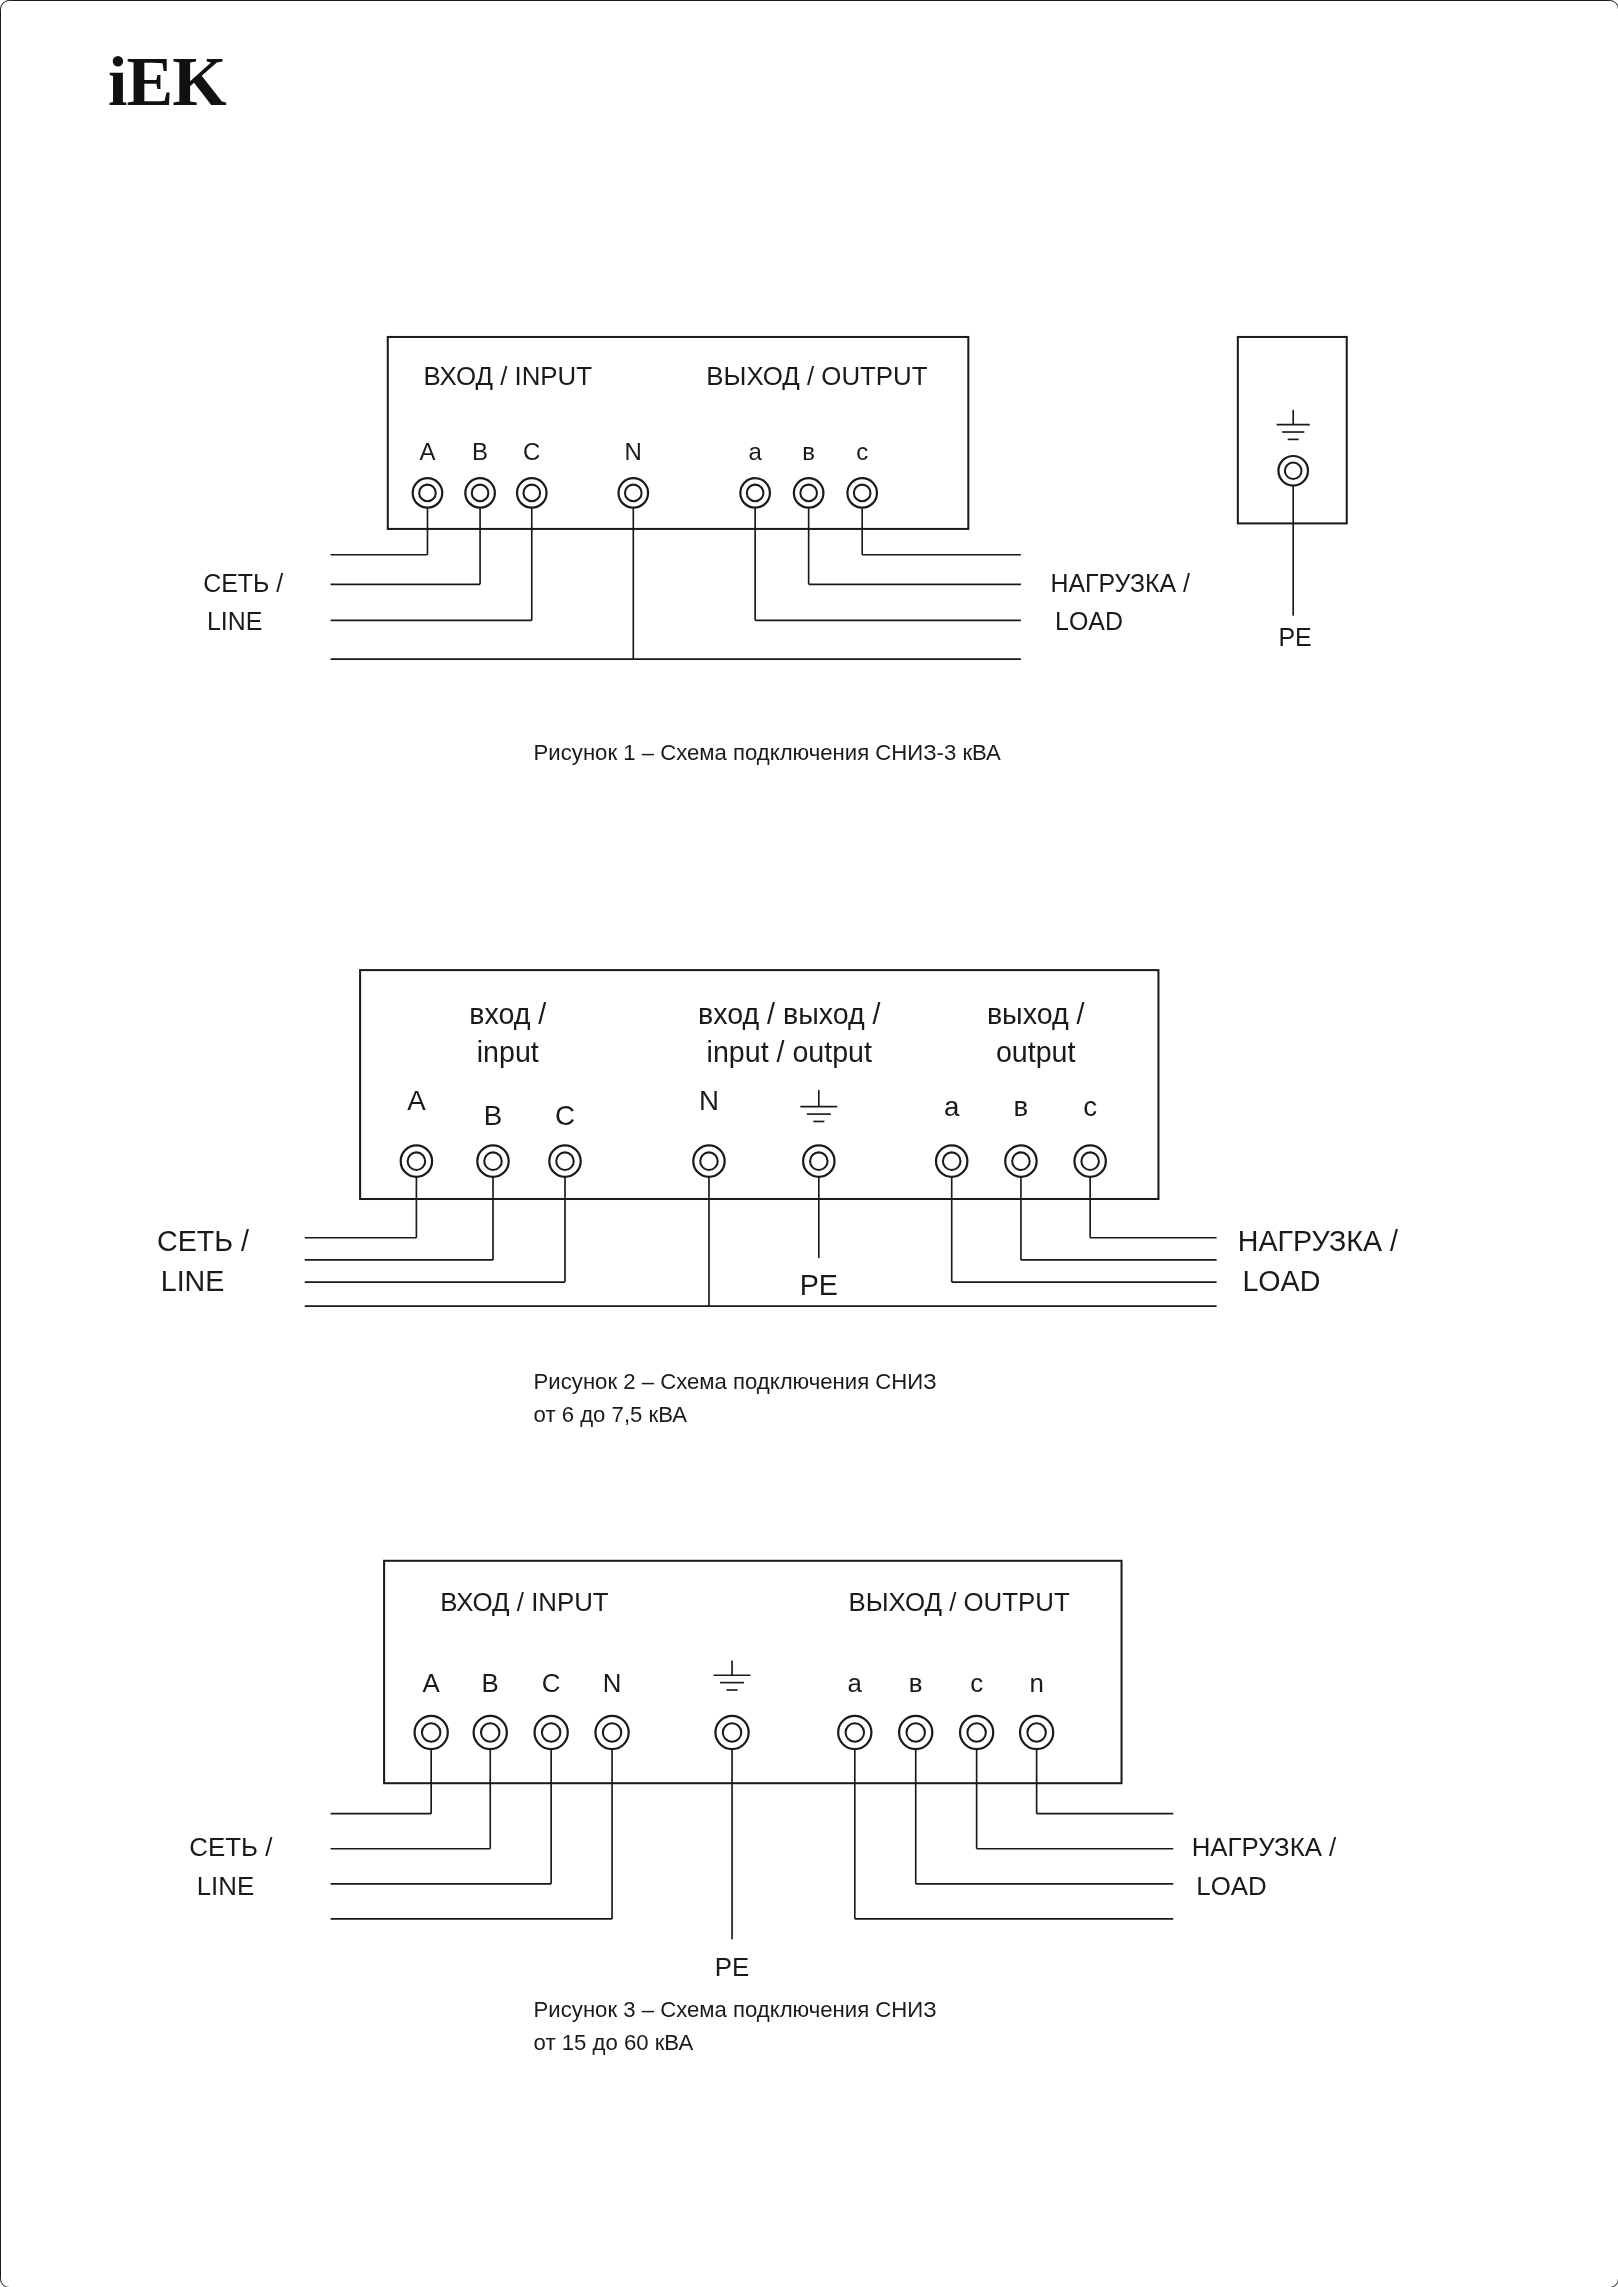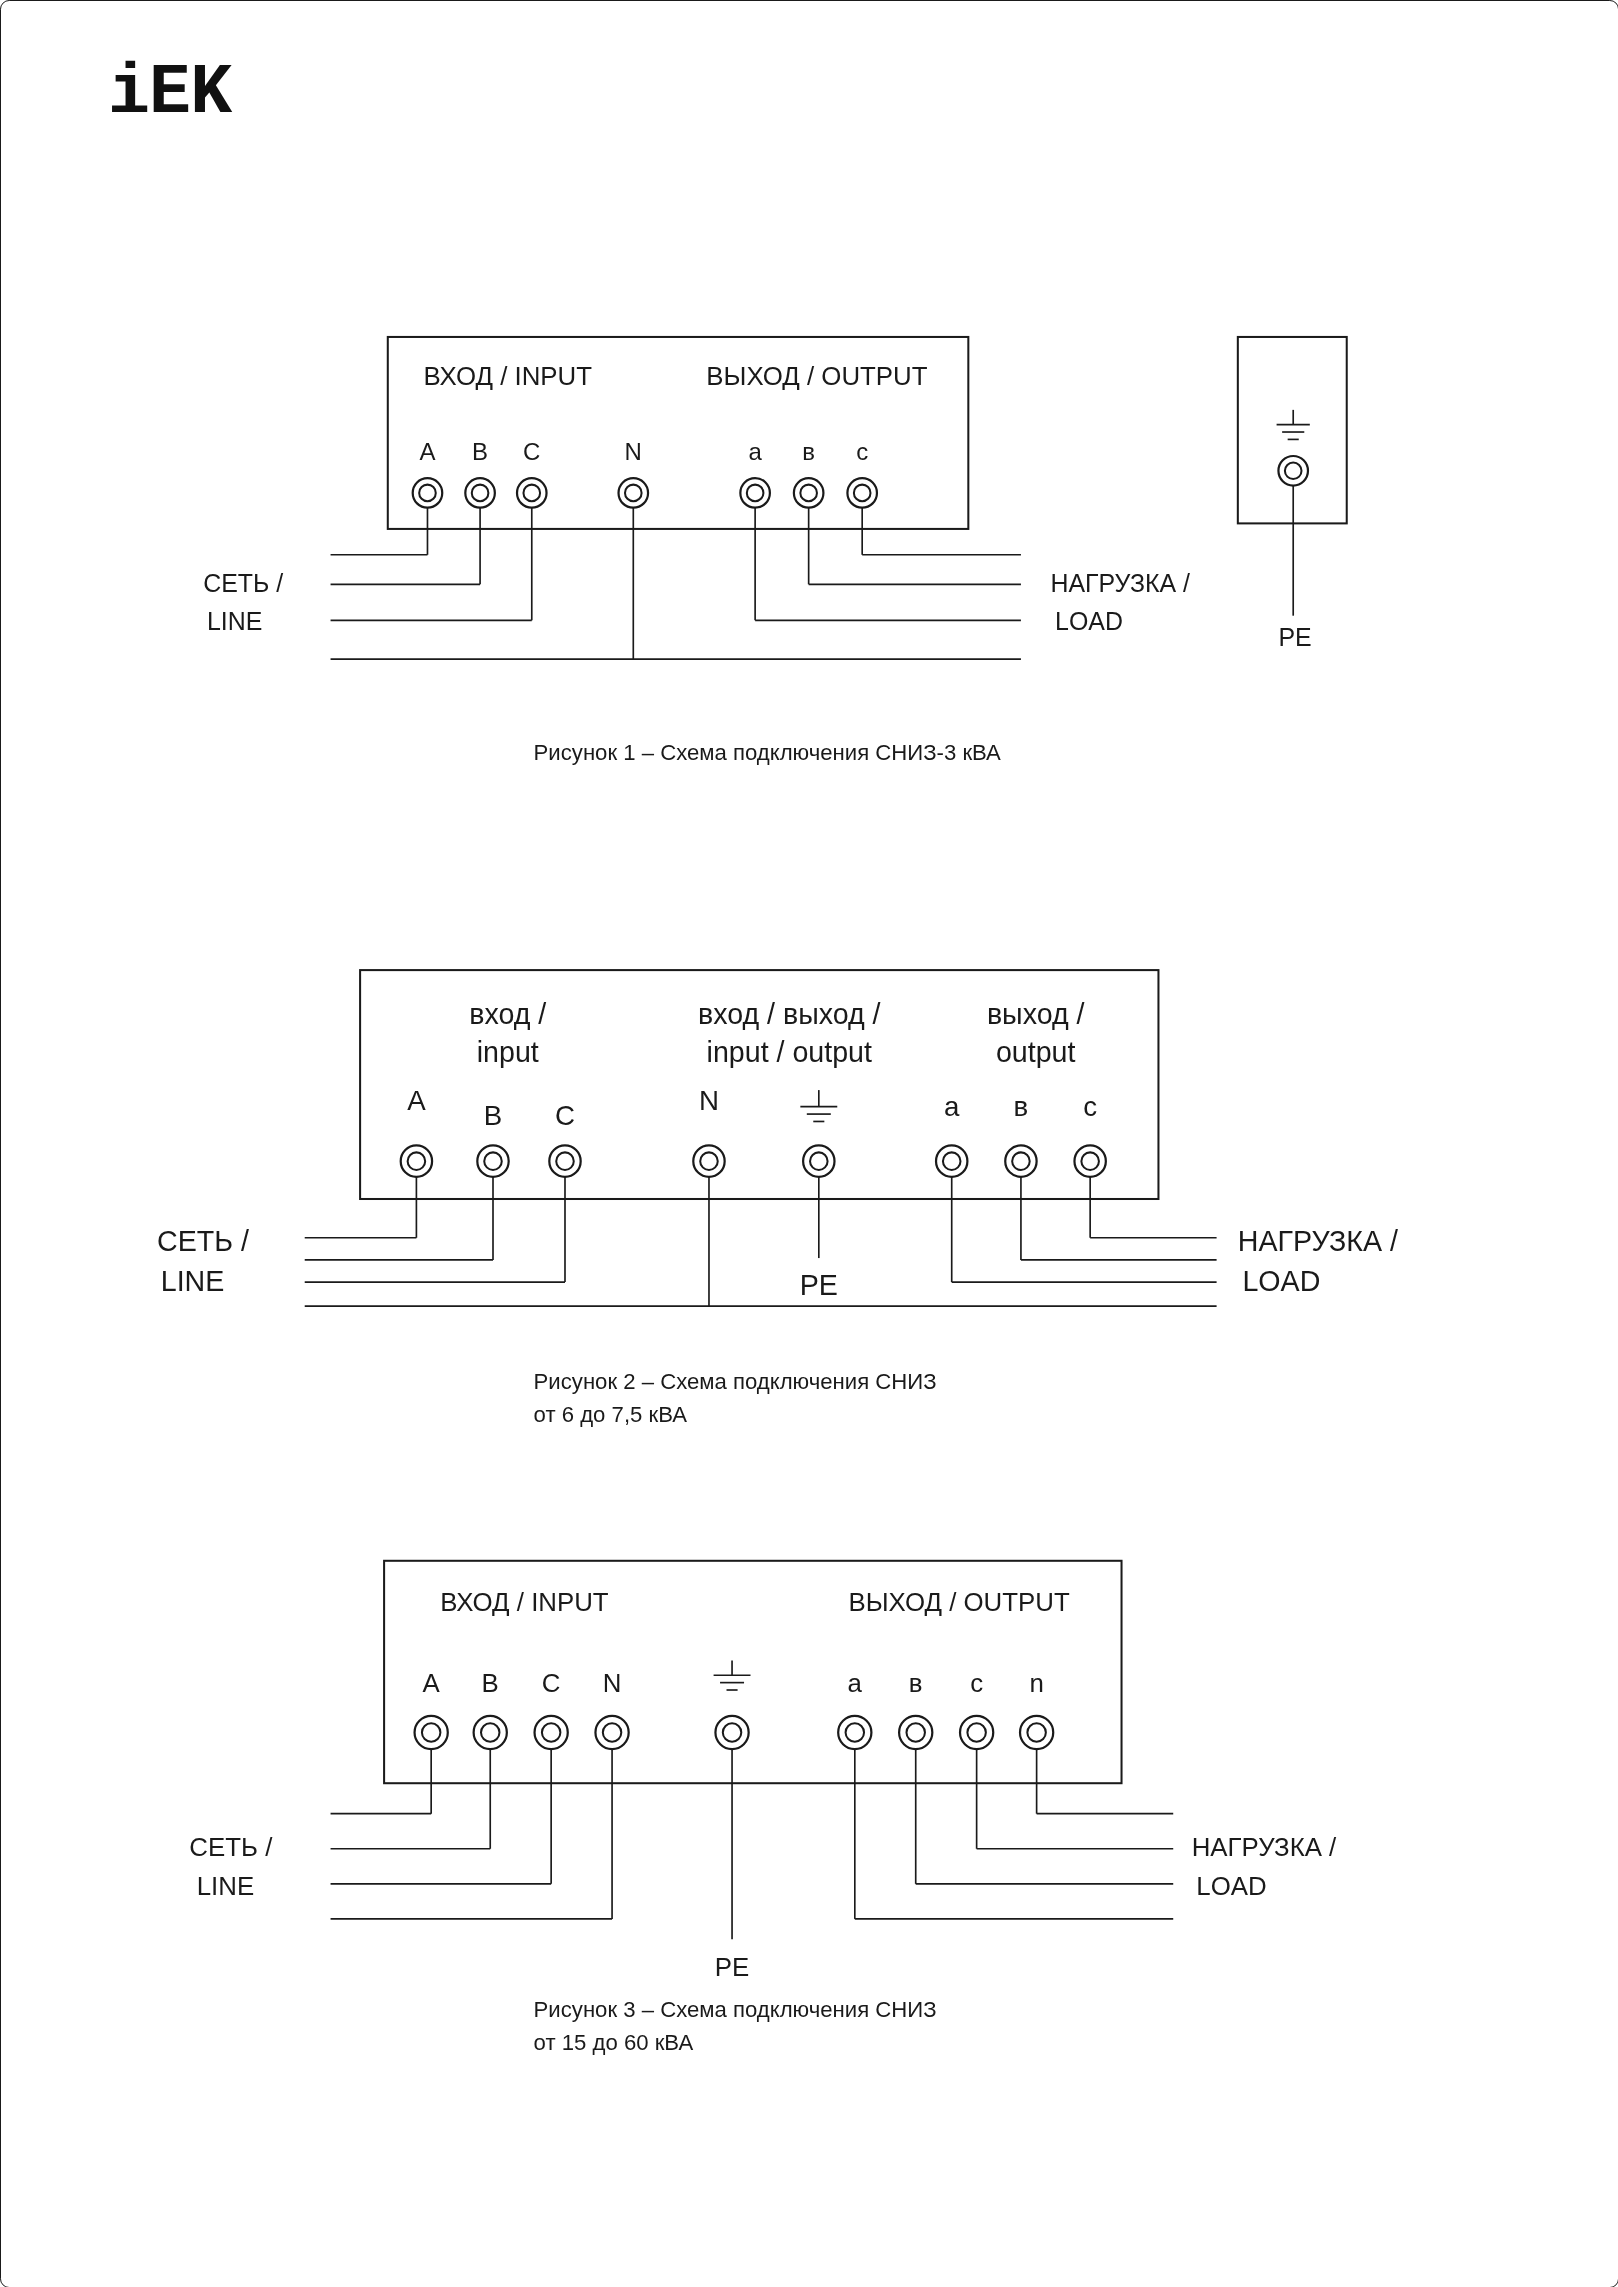--- a/index.html
+++ b/index.html
@@ -10,22 +10,21 @@
     background: #ffffff;
     border: 1.8px solid #1a1a1a;
     border-radius: 9.2px;
     overflow: hidden;
     font-family: "Liberation Sans", sans-serif;
     color: #1a1a1a;
   }
   .logo {
     position: absolute; left: 107px; top: 41px;
     font-size: 70px; font-weight: bold; letter-spacing: -0.9px; color: #111111;
-    font-family: Liberation Mono, monospace;
-    margin-top: 12px;
+    font-family: Liberation Serif, serif;
   }
   svg.diagram { position: absolute; left: 0; top: 0; }
   svg text { fill: #1a1a1a; font-family: "Liberation Sans", sans-serif; }
   .mid { text-anchor: middle; }
   .f24 { font-size: 24px; }
   .f26 { font-size: 26px; }
   .f27 { font-size: 27px; }
   .f28 { font-size: 28px; }
   .f30 { font-size: 30px; }
   .f31 { font-size: 31px; }

